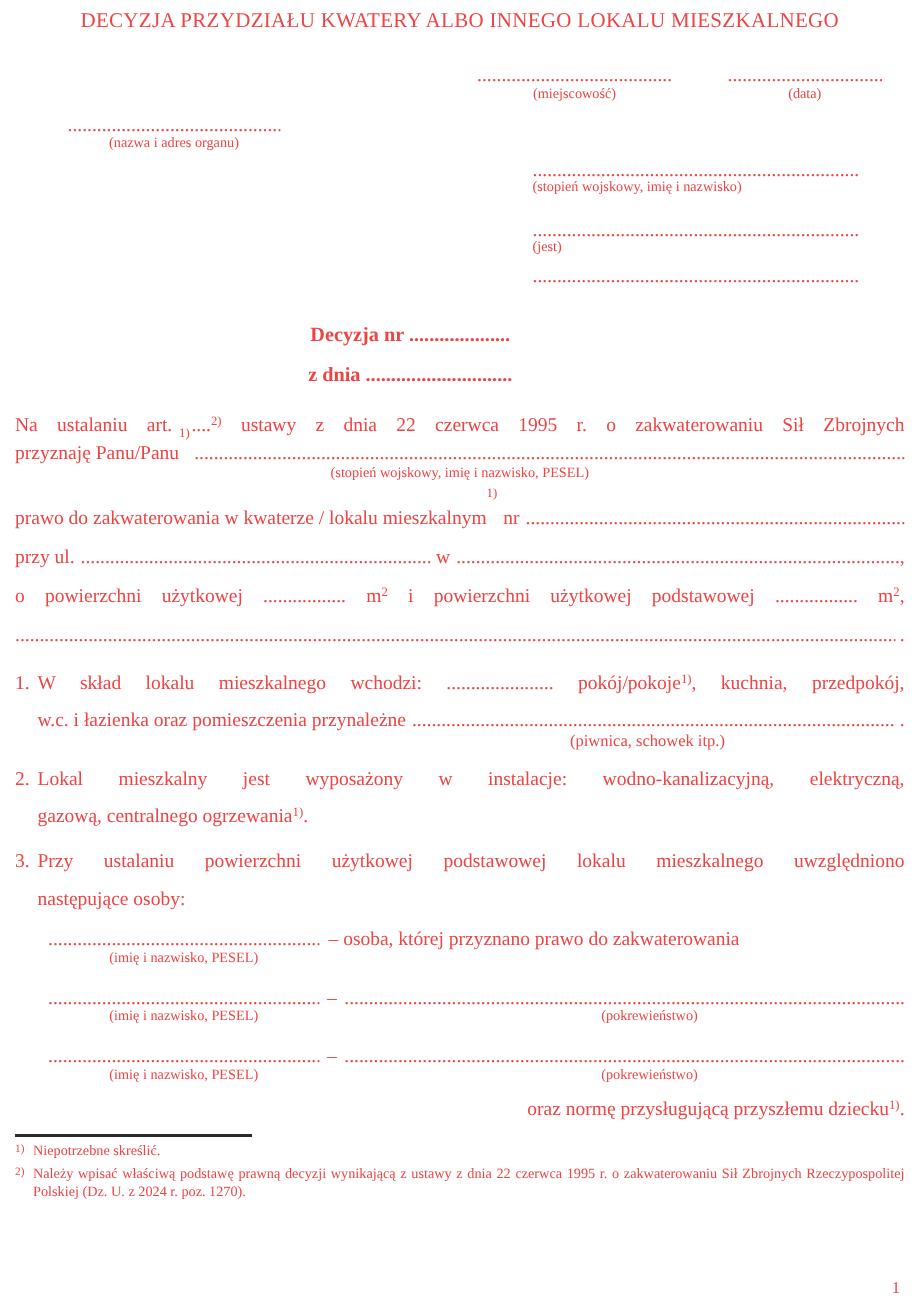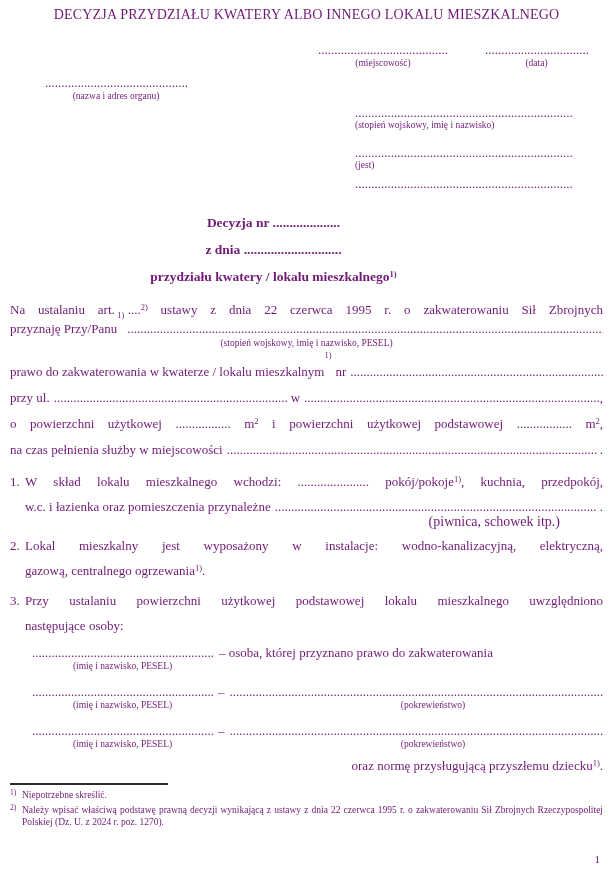--- a/index.html
+++ b/index.html
@@ -1,18 +1,18 @@
 <!DOCTYPE html>
 <html><head>
 <meta charset="utf-8">
 <style>
   * { margin:0; padding:0; box-sizing:border-box; }
   html,body { background:#ffffff; }
   .sheet {
-    position:relative; width:615px; height:872px; background:#fff; color:#701a75;
+    position:relative; width:615px; height:872px; background:#fff; color:#ef4444;
     font-family:"Liberation Serif","DejaVu Serif",serif; font-size:13px;
     padding:5px 12px 0 10px; overflow:hidden;
   }
   .title { font-size:14px; text-align:center; letter-spacing:.2px; margin-top:2px; white-space:nowrap; }
   .mini { font-size:9.5px; line-height:11px; }
   .center { text-align:center; }
   .dotline { overflow:hidden; white-space:nowrap; height:13px; line-height:13px; }
   .fill { flex:1 1 0; min-width:0; overflow:hidden; white-space:nowrap; }
   .f233 { flex:0 0 233px; }
   .nw { white-space:nowrap; }
@@ -36,21 +36,21 @@
   .intro { margin-top:15px; line-height:19px; }
   .just { text-align:justify; text-align-last:justify; }
   .flexline { display:flex; }
   .grant { margin-top:10px; }
   .gline { line-height:26px; }
   .gflex { display:flex; }
   .item { display:flex; line-height:25px; }
   .it1 { margin-top:6px; } .it2 { margin-top:6px; } .it3 { margin-top:5px; }
   .marker { width:15px; flex:0 0 15px; }
   .icontent { flex:1 1 0; min-width:0; }
-  .note1 { margin-left:355px; width:180px; text-align:right; font-size:14px; line-height:11px; margin-top:-3px; }
+  .note1 { margin-left:355px; width:180px; text-align:left; font-size:11px; line-height:11px; margin-top:-3px; }
   .prow { display:flex; margin-left:22px; line-height:14px; }
   .p1 { margin-top:8px; } .p23 { margin-top:13px; }
   .pfill { flex:0 0 181px; overflow:hidden; white-space:nowrap; }
   .pdash { margin:0 5px; }
   .prtext { margin-left:6px; white-space:nowrap; }
   .plabels { display:flex; margin-left:22px; margin-top:1px; }
   .lab1 { width:181px; text-align:center; }
   .lab2 { flex:1; text-align:center; padding-left:50px; }
   .closing { margin-top:8px; margin-left:38px; line-height:16px;text-align:right; }
   .fnblock { margin-top:9px; }
@@ -88,27 +88,26 @@
     <div class="dotline">................................................................................................................................................................................................................................................................</div>
     <div class="mini">(stopień wojskowy, imię i nazwisko)</div>
     <div class="dotline d2">................................................................................................................................................................................................................................................................</div>
     <div class="mini">(jest)</div>
     <div class="dotline d3">................................................................................................................................................................................................................................................................</div>
   </div>
 
   <div class="cblock">
     <div class="cb1">Decyzja nr ....................</div>
     <div class="cb2">z dnia .............................</div>
-    <div class="cb3"><span>przydziału kwatery / lokalu mieszkalnego</span><span class="sp">1)</span></div>
   </div>
 
   <div class="intro">
     <div class="just"><span>Na ustalaniu art. ....</span><span class="sp">2)</span><span> ustawy z dnia 22 czerwca 1995 r. o zakwaterowaniu Sił Zbrojnych</span></div>
     <div class="flexline">
-        <span class="nw">przyznaję Przy/Panu</span>
+        <span class="nw">przyznaję Panu/Panu</span>
         <span class="sp">1)</span>
         <span class="fill ml3">................................................................................................................................................................................................................................................................</span>
       </div>
     <div class="mini center">(stopień wojskowy, imię i nazwisko, PESEL)</div>
   </div>
 
   <div class="grant">
     <div class="gline gflex">
         <span class="nw">prawo do zakwaterowania w kwaterze / lokalu mieszkalnym</span>
         <span class="sp">1)</span>
@@ -117,21 +116,20 @@
       </div>
     <div class="gline gflex">
         <span class="nw mr4">przy ul.</span>
         <span class="fill f233">................................................................................................................................................................................................................................................................</span>
         <span class="nw mlr">w</span>
         <span class="fill">................................................................................................................................................................................................................................................................</span>
         <span>,</span>
       </div>
     <div class="gline just"><span>o powierzchni użytkowej ................. m</span><span class="sp">2</span><span> i powierzchni użytkowej podstawowej ................. m</span><span class="sp">2</span><span>,</span></div>
     <div class="gline gflex">
-        <span class="nw mr4">na czas pełnienia służby w miejscowości</span>
         <span class="fill">................................................................................................................................................................................................................................................................</span>
         <span class="ml3">.</span>
       </div>
   </div>
 
   <div class="item it1">
     <div class="marker">1.</div>
     <div class="icontent">
       <div class="just"><span>W skład lokalu mieszkalnego wchodzi: ...................... pokój/pokoje</span><span class="sp">1)</span><span>, kuchnia, przedpokój,</span></div>
       <div class="gflex">

